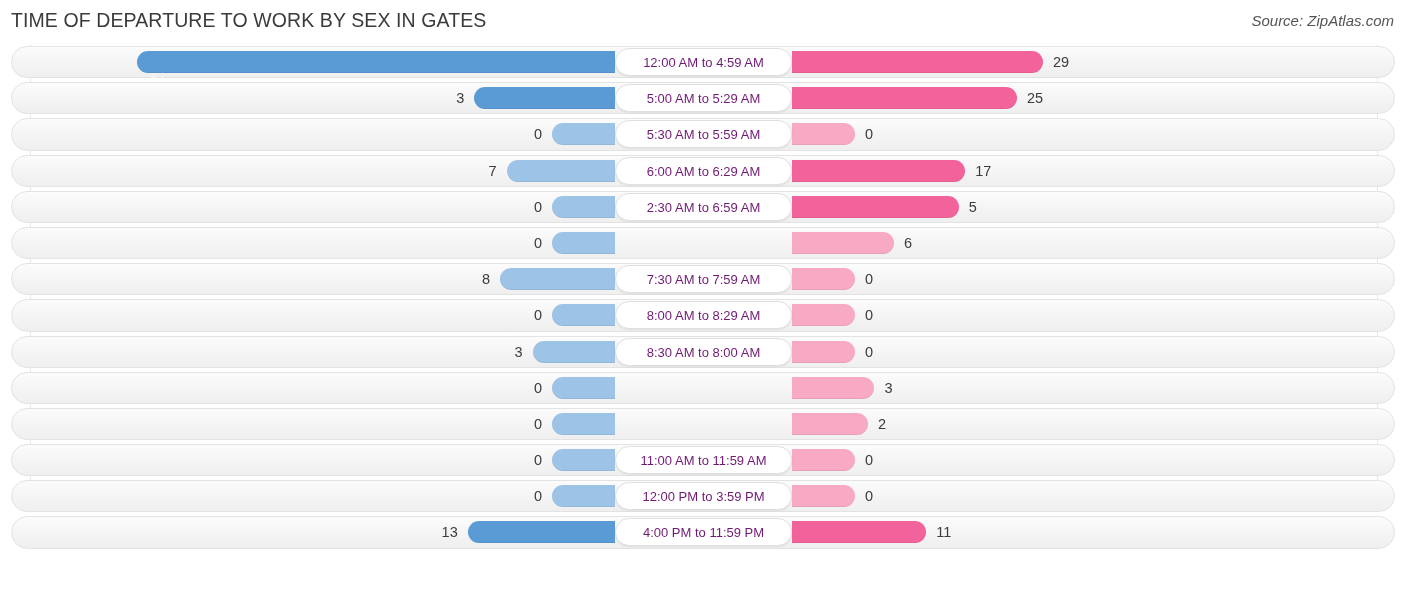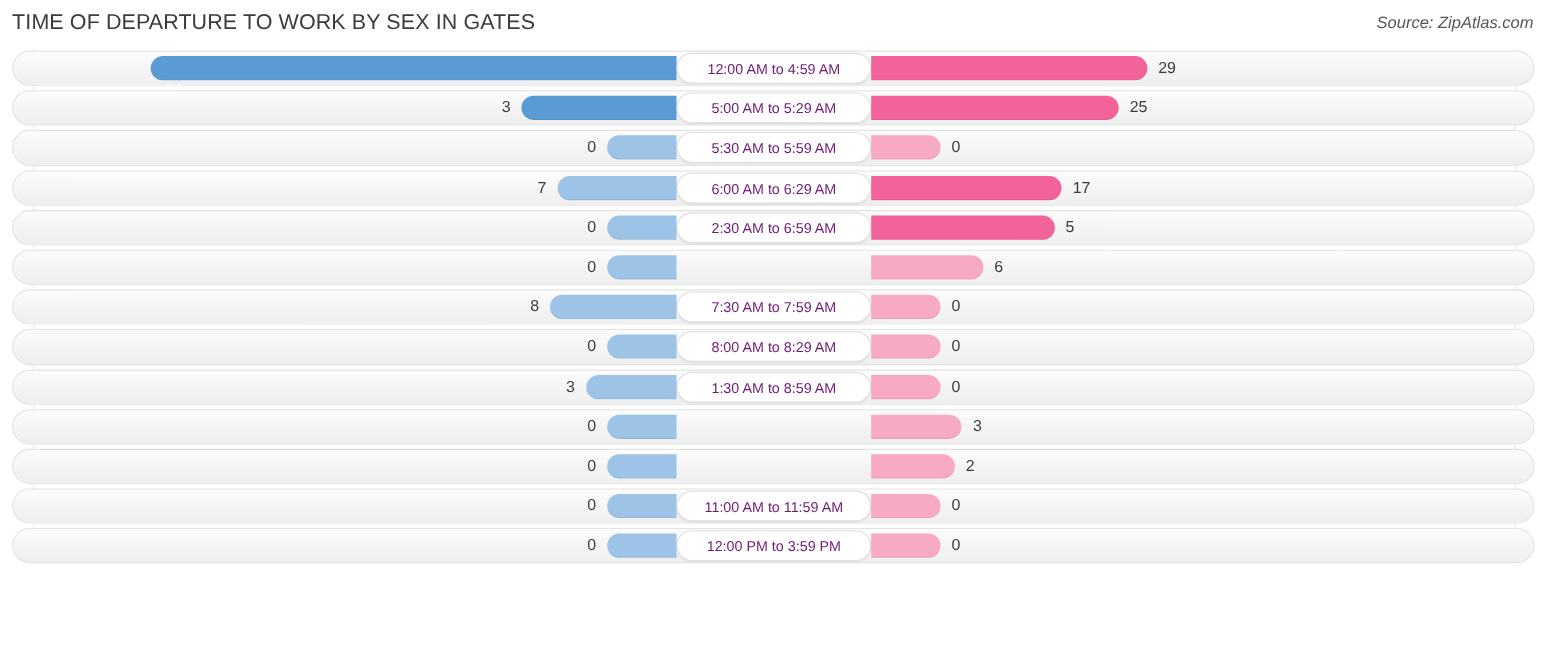--- a/index.html
+++ b/index.html
@@ -226,21 +226,21 @@
           <div class="bar bar-male" style="left:552px; width:63px;"></div>
           <div class="val val-male" style="left:490px; width:52px;">0</div>
           <div class="pill">8:00 AM to 8:29 AM</div>
           <div class="bar bar-female" style="left:792px; width:63px;"></div>
           <div class="val val-female" style="left:865px;">0</div>
         </div>
         <div class="row">
           <div class="track"></div>
           <div class="bar bar-male" style="left:532.56px; width:82.44px;"></div>
           <div class="val val-male" style="left:470.55999999999995px; width:52px;">3</div>
-          <div class="pill">1:30 AM to 8:59 AM</div>
+          <div class="pill">8:30 AM to 8:00 AM</div>
           <div class="bar bar-female" style="left:792px; width:63px;"></div>
           <div class="val val-female" style="left:865px;">0</div>
         </div>
         <div class="row">
           <div class="track"></div>
           <div class="bar bar-male" style="left:552px; width:63px;"></div>
           <div class="val val-male" style="left:490px; width:52px;">0</div>
           <div class="bar bar-female" style="left:792px; width:82.44px;"></div>
           <div class="val val-female" style="left:884.44px;">3</div>
         </div>
@@ -260,17 +260,25 @@
           <div class="val val-female" style="left:865px;">0</div>
         </div>
         <div class="row">
           <div class="track"></div>
           <div class="bar bar-male" style="left:552px; width:63px;"></div>
           <div class="val val-male" style="left:490px; width:52px;">0</div>
           <div class="pill">12:00 PM to 3:59 PM</div>
           <div class="bar bar-female" style="left:792px; width:63px;"></div>
           <div class="val val-female" style="left:865px;">0</div>
         </div>
+        <div class="row">
+          <div class="track"></div>
+          <div class="bar bar-male strong" style="left:467.76px; width:147.24px;"></div>
+          <div class="val val-male" style="left:405.76px; width:52px;">13</div>
+          <div class="pill">4:00 PM to 11:59 PM</div>
+          <div class="bar bar-female strong" style="left:792px; width:134.28px;"></div>
+          <div class="val val-female" style="left:936.28px;">11</div>
+        </div>
       </div>
 
   </div>
 
 </div>
 
 </body></html>

